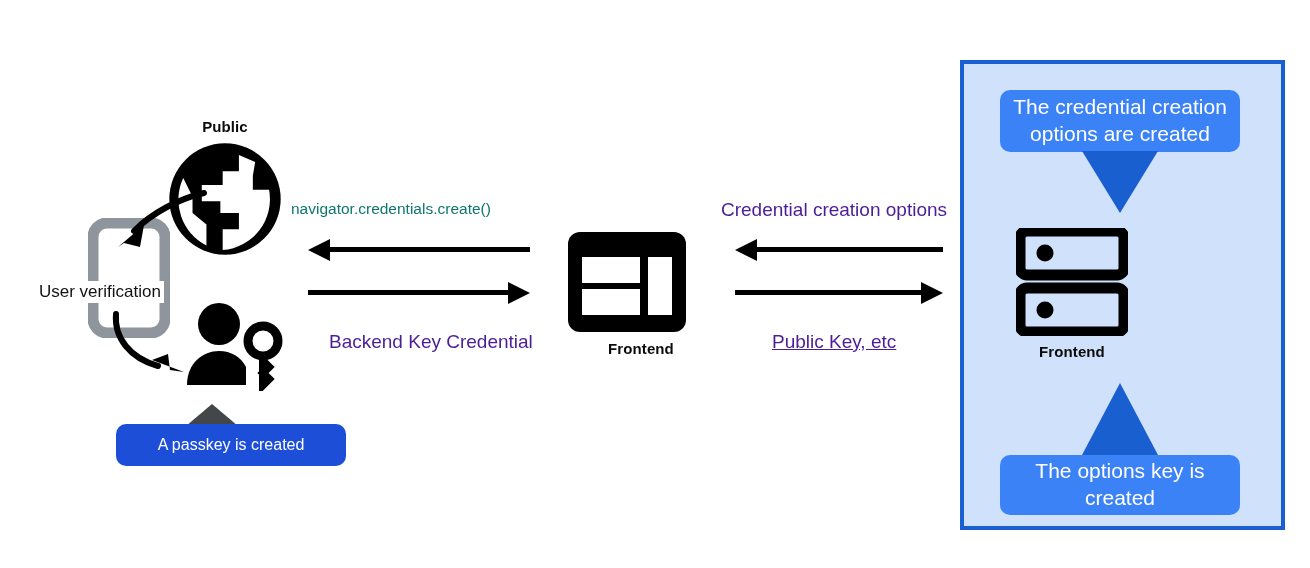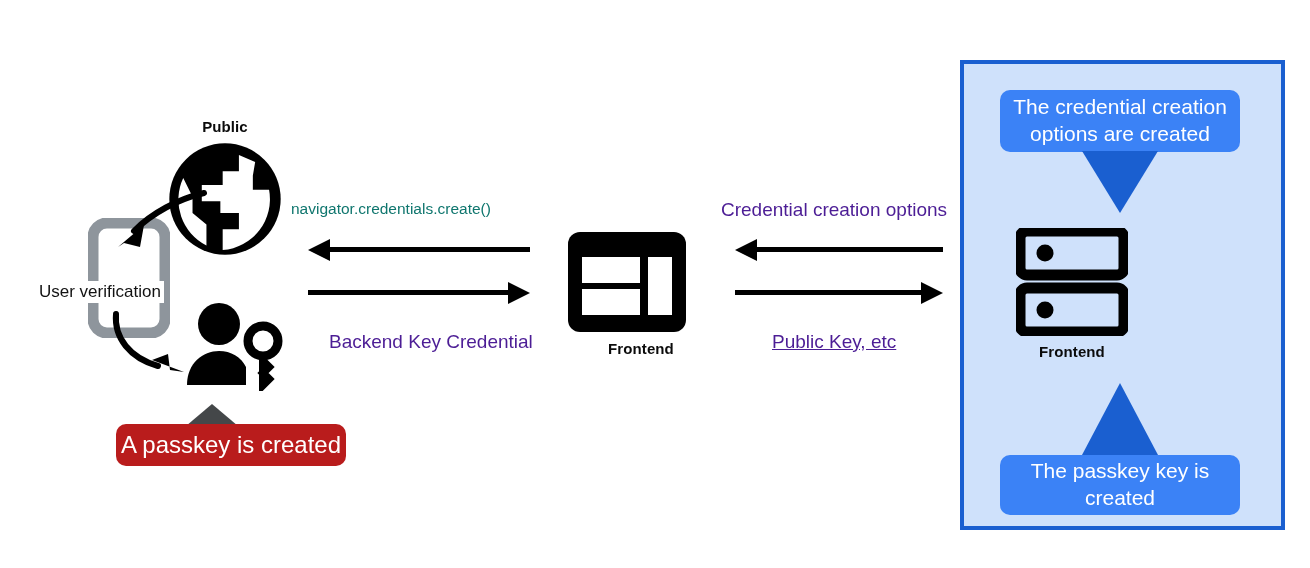--- a/index.html
+++ b/index.html
@@ -76,21 +76,21 @@
     box-sizing: border-box;
     border-radius: 10px;
     color: #ffffff;
     display: flex;
     align-items: center;
     justify-content: center;
     text-align: center;
     line-height: 1.28;
   }
   .callout.blue { background: #3b82f6; font-size: 21px; }
-  .callout.gray { background: #b91c1c; font-size: 24px; }
+  .callout.gray { background: #1d4ed8; font-size: 16px; }
 
   .ptr { width: 0; height: 0; }
   .ptr.blue-down {
     border-left: 38px solid transparent;
     border-right: 38px solid transparent;
     border-top: 62px solid #1a5fd0;
   }
   .ptr.blue-up {
     border-left: 38px solid transparent;
     border-right: 38px solid transparent;
@@ -124,21 +124,21 @@
       <circle cx="29" cy="25" r="8.5" fill="#000000"></circle>
       <rect x="4" y="60" width="104" height="44" rx="7" ry="7" fill="none" stroke="#000000" stroke-width="11"></rect>
       <circle cx="29" cy="82" r="8.5" fill="#000000"></circle>
     </svg>
   </div>
 
   <div class="abs label-bold" style="left:1022px; top:343px; width:100px;">Frontend</div>
 
   <div class="abs ptr blue-up" style="left:1082px; top:383px;"></div>
   <div class="abs callout blue" style="left:1000px; top:455px; width:240px; height:60px; flex-direction:column;">
-    <span>The passkey key is</span>
+    <span>The options key is</span>
     <span>created</span>
   </div>
 
   <div class="abs" style="left:568px; top:232px; width:118px; height:100px;">
     <svg class="icon-svg" width="118" height="100" viewBox="0 0 118 100" aria-hidden="true">
       <rect x="0" y="0" width="118" height="100" rx="12" ry="12" fill="#000000"></rect>
       <rect x="14" y="25" width="58" height="26" fill="#ffffff"></rect>
       <rect x="14" y="57" width="58" height="26" fill="#ffffff"></rect>
       <rect x="80" y="25" width="24" height="58" fill="#ffffff"></rect>
     </svg>

